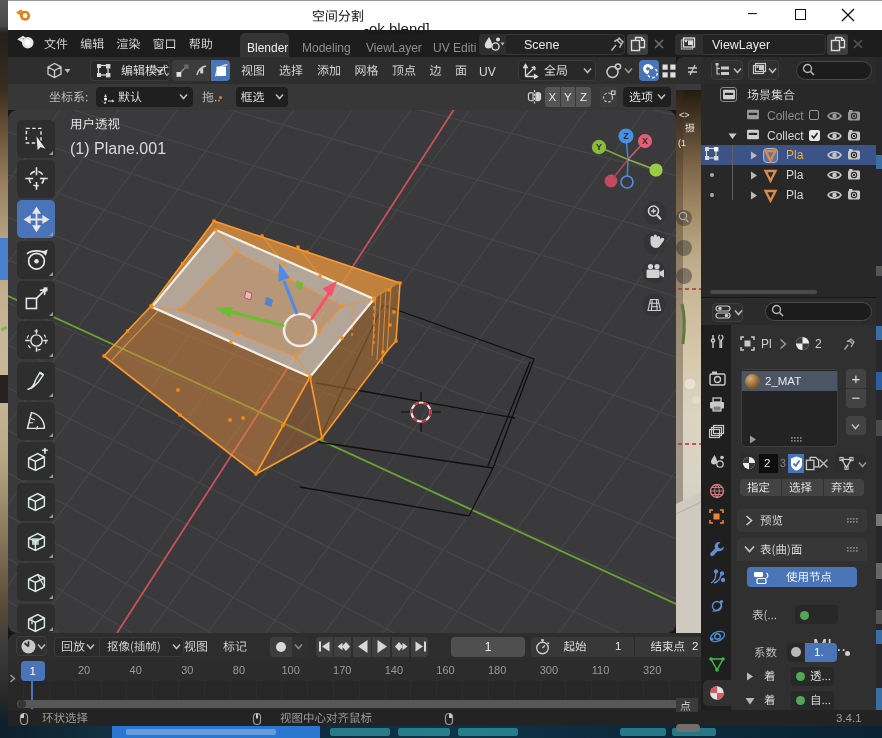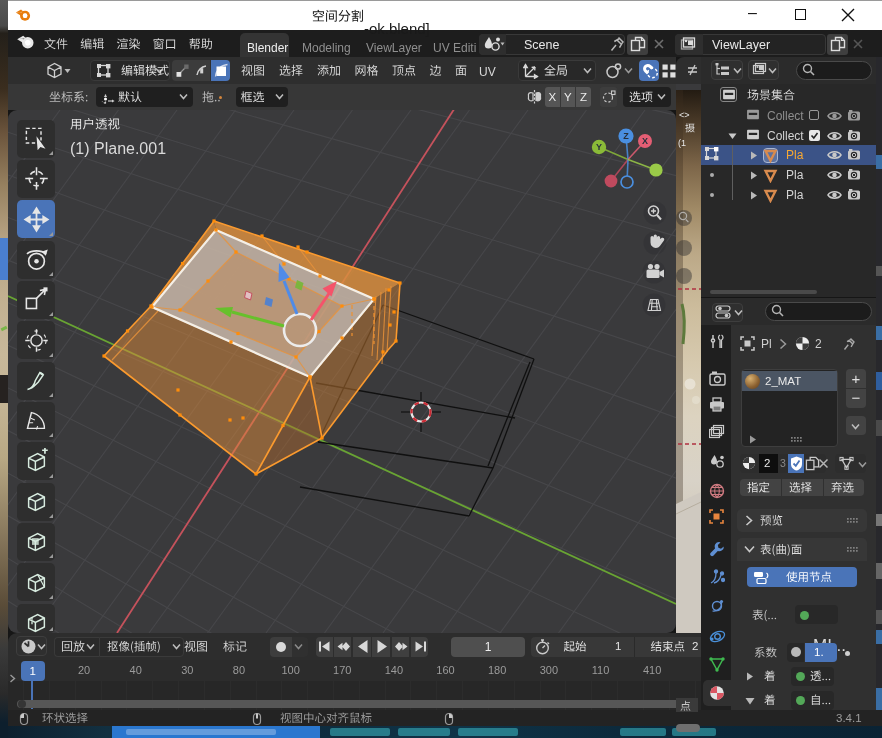--- a/index.html
+++ b/index.html
@@ -941,21 +941,21 @@
 <div class="tx" style="left:123.65px;top:663.5px;width:24px;text-align:center;font-size:11px;color:#9b9b9b">40</div>
 <div class="tx" style="left:175.3px;top:663.5px;width:24px;text-align:center;font-size:11px;color:#9b9b9b">30</div>
 <div class="tx" style="left:226.95px;top:663.5px;width:24px;text-align:center;font-size:11px;color:#9b9b9b">80</div>
 <div class="tx" style="left:278.6px;top:663.5px;width:24px;text-align:center;font-size:11px;color:#9b9b9b">100</div>
 <div class="tx" style="left:330.25px;top:663.5px;width:24px;text-align:center;font-size:11px;color:#9b9b9b">170</div>
 <div class="tx" style="left:381.9px;top:663.5px;width:24px;text-align:center;font-size:11px;color:#9b9b9b">140</div>
 <div class="tx" style="left:433.55px;top:663.5px;width:24px;text-align:center;font-size:11px;color:#9b9b9b">160</div>
 <div class="tx" style="left:485.2px;top:663.5px;width:24px;text-align:center;font-size:11px;color:#9b9b9b">180</div>
 <div class="tx" style="left:536.8499999999999px;top:663.5px;width:24px;text-align:center;font-size:11px;color:#9b9b9b">300</div>
 <div class="tx" style="left:588.5px;top:663.5px;width:24px;text-align:center;font-size:11px;color:#9b9b9b">110</div>
-<div class="tx" style="left:640.15px;top:663.5px;width:24px;text-align:center;font-size:11px;color:#9b9b9b">410</div>
+<div class="tx" style="left:640.15px;top:663.5px;width:24px;text-align:center;font-size:11px;color:#9b9b9b">320</div>
 <div class="abs" style="left:23.0px;top:681px;width:1px;height:29px;background:#2c2c2c"></div>
 <div class="abs" style="left:48.8px;top:681px;width:1px;height:29px;background:#2c2c2c"></div>
 <div class="abs" style="left:74.7px;top:681px;width:1px;height:29px;background:#2c2c2c"></div>
 <div class="abs" style="left:100.5px;top:681px;width:1px;height:29px;background:#2c2c2c"></div>
 <div class="abs" style="left:126.3px;top:681px;width:1px;height:29px;background:#2c2c2c"></div>
 <div class="abs" style="left:152.1px;top:681px;width:1px;height:29px;background:#2c2c2c"></div>
 <div class="abs" style="left:178.0px;top:681px;width:1px;height:29px;background:#2c2c2c"></div>
 <div class="abs" style="left:203.8px;top:681px;width:1px;height:29px;background:#2c2c2c"></div>
 <div class="abs" style="left:229.6px;top:681px;width:1px;height:29px;background:#2c2c2c"></div>
 <div class="abs" style="left:255.5px;top:681px;width:1px;height:29px;background:#2c2c2c"></div>

